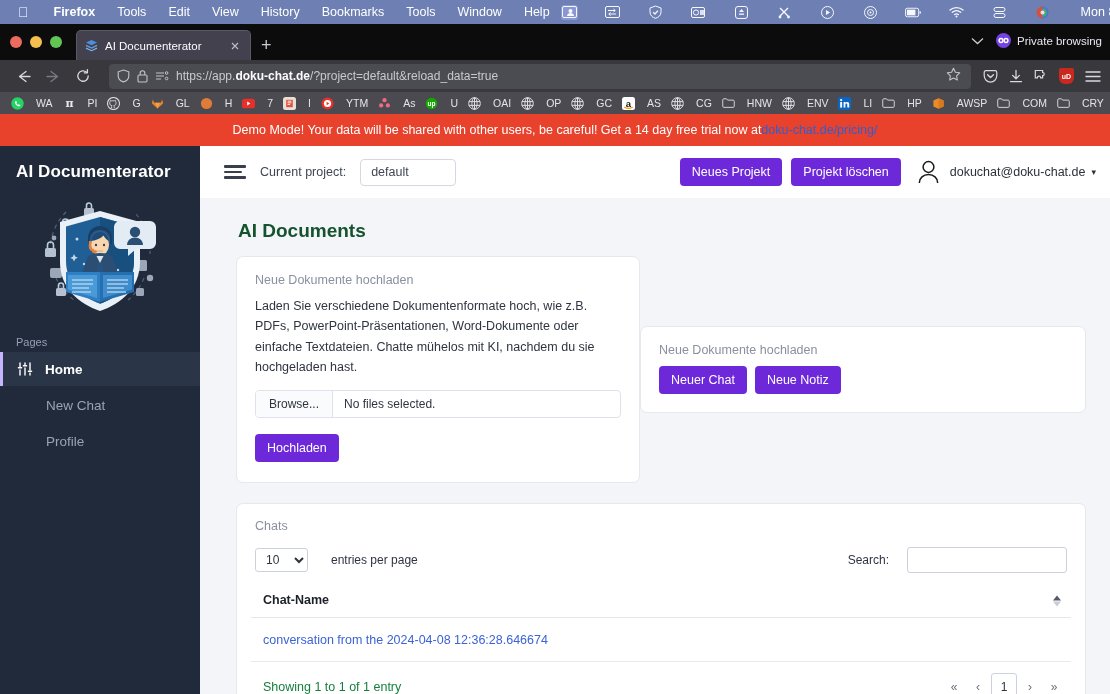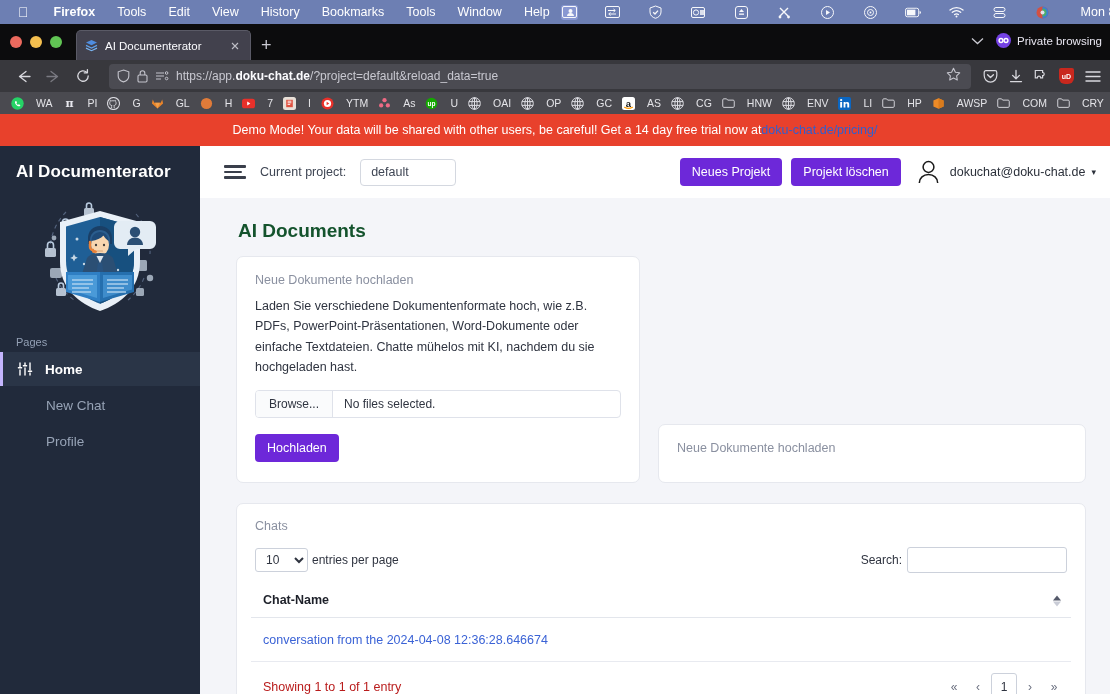--- a/index.html
+++ b/index.html
@@ -100,51 +100,51 @@
   .btn { border: none; border-radius: 4px; font-size: 12.5px; font-family: inherit; height: 28px; padding: 0 12px; color: #fff; cursor: pointer; }
   .btn-primary { background: #6d28d9; }
   .btn-gray { background: #6d28d9; }
   .avatar-ic { margin-left: 6px; color: #1a1a1a; display: flex; align-items: center; }
   .user-email { font-size: 12.5px; color: #2b303a; }
   .caret { font-size: 9px; color: #2b303a; margin-left: -3px; }
 
   .page { padding: 18px 24px 0 36px; height: 500px; overflow: hidden; }
   .page-title { font-size: 19px; font-weight: bold; color: #14532d; padding: 4px 0 14px 2px; }
 
-  .row { display: flex; gap: 18px; align-items: flex-end; }
+  .row { display: flex; gap: 0; align-items: center; }
   .card { background: #fff; border: 1px solid #e6e8ee; border-radius: 7px; }
   .card-upload { width: 404px; padding: 16px 18px 20px; }
   .card-actions { flex: 1; padding: 16px 18px 18px; }
   .card-head { font-size: 12.5px; color: #8a90a0; padding-bottom: 9px; }
   .card-desc { font-size: 12.5px; color: #2f3440; line-height: 1.62; padding-bottom: 13px; }
   .file-row { display: flex; border: 1px solid #dfe2ea; border-radius: 4px; height: 28px; overflow: hidden; background: #fff; }
   .file-btn { padding: 0 13px; display: flex; align-items: center; font-size: 12px; color: #2f3440; border-right: 1px solid #dfe2ea; background: #fafbfc; }
   .file-name { padding: 0 11px; display: flex; align-items: center; font-size: 12px; color: #2f3440; }
   .upload-btn { margin-top: 16px; }
   .btn-pair { display: flex; gap: 8px; }
 
   .card-chats { margin-top: 20px; padding: 15px 14px 14px; }
   .chats-head { font-size: 12.5px; color: #8a90a0; padding: 0 0 14px 4px; }
   .table-controls { display: flex; align-items: center; padding: 0 4px 12px; }
-  .len-sel { display: flex; align-items: center; gap: 4px; font-size: 12px; color: #2f3440; justify-content: flex-end; }
+  .len-sel { display: flex; align-items: center; gap: 23px; font-size: 12px; color: #2f3440; justify-content: flex-end; }
   .len-sel select { height: 24px; border: 1px solid #ccd1db; border-radius: 3px; font-size: 12px; font-family: inherit; color: #2f3440; background: #fff; padding: 0 4px 0 6px; }
-  .search-wrap { margin-left: auto; display: flex; align-items: center; gap: 5px; font-size: 12px; color: #2f3440; }
+  .search-wrap { margin-left: auto; display: flex; align-items: center; gap: 18px; font-size: 12px; color: #2f3440; }
   .search-wrap input { width: 160px; height: 26px; border: 1px solid #ccd1db; border-radius: 3px; font-family: inherit; font-size: 12px; padding: 0 8px; }
 
   table { width: 100%; border-collapse: collapse; }
   th { text-align: left; font-size: 12.5px; color: #1d2029; padding: 8px 6px 10px 12px; border-bottom: 1px solid #e3e6ec; position: relative; }
   .sort-ic { position: absolute; right: 10px; top: 50%; transform: translateY(-50%); display: flex; flex-direction: column; gap: 1px; }
   .sort-ic i { width: 0; height: 0; border-left: 4px solid transparent; border-right: 4px solid transparent; display: block; }
   .sort-ic i.up { border-bottom: 5px solid #54596a; }
   .sort-ic i.dn { border-top: 5px solid #c9ccd6; }
   td { padding: 12px 6px 13px 12px; border-bottom: 1px solid #e8eaf0; }
   td a { color: #3b63d6; font-size: 12.5px; text-decoration: none; }
 
   .table-foot { display: flex; align-items: center; padding: 11px 6px 2px 12px; }
-  .showing { font-size: 12.5px; color: #b91c1c; }
+  .showing { font-size: 12.5px; color: #15803d; }
   .pager { margin-left: auto; display: flex; align-items: center; gap: 2px; }
   .pg { min-width: 22px; height: 26px; display: flex; align-items: center; justify-content: center; font-size: 12px; color: #6b7080; padding: 0 7px; }
   .pg.num { border: 1px solid #ccd1db; border-radius: 3px; background: #fff; color: #2f3440; min-width: 26px; height: 28px; }
 </style>
 </head>
 <body>
 
 <div class="mac-menubar">
   <div class="mac-apple"></div>
   <div class="mac-menu-item bold">Firefox</div>
@@ -730,20 +730,24 @@
           <div class="card-desc">Laden Sie verschiedene Dokumentenformate hoch, wie z.B. PDFs, PowerPoint-Präsentationen, Word-Dokumente oder einfache Textdateien. Chatte mühelos mit KI, nachdem du sie hochgeladen hast.</div>
           <div class="file-row">
             <div class="file-btn">Browse...</div>
             <div class="file-name">No files selected.</div>
           </div>
           <button class="btn btn-primary upload-btn">Hochladen</button>
         </div>
 
         <div class="card card-actions">
           <div class="card-head">Neue Dokumente hochladen</div>
+          <div class="btn-pair">
+            <button class="btn btn-primary">Neuer Chat</button>
+            <button class="btn btn-gray">Neue Notiz</button>
+          </div>
         </div>
       </div>
 
       <div class="card card-chats">
         <div class="chats-head">Chats</div>
         <div class="table-controls">
           <div class="len-sel">
             <select id="lensel"><option value="10">10</option><option value="25">25</option><option value="50">50</option><option value="100">100</option></select>
             <span>entries per page</span>
           </div>

